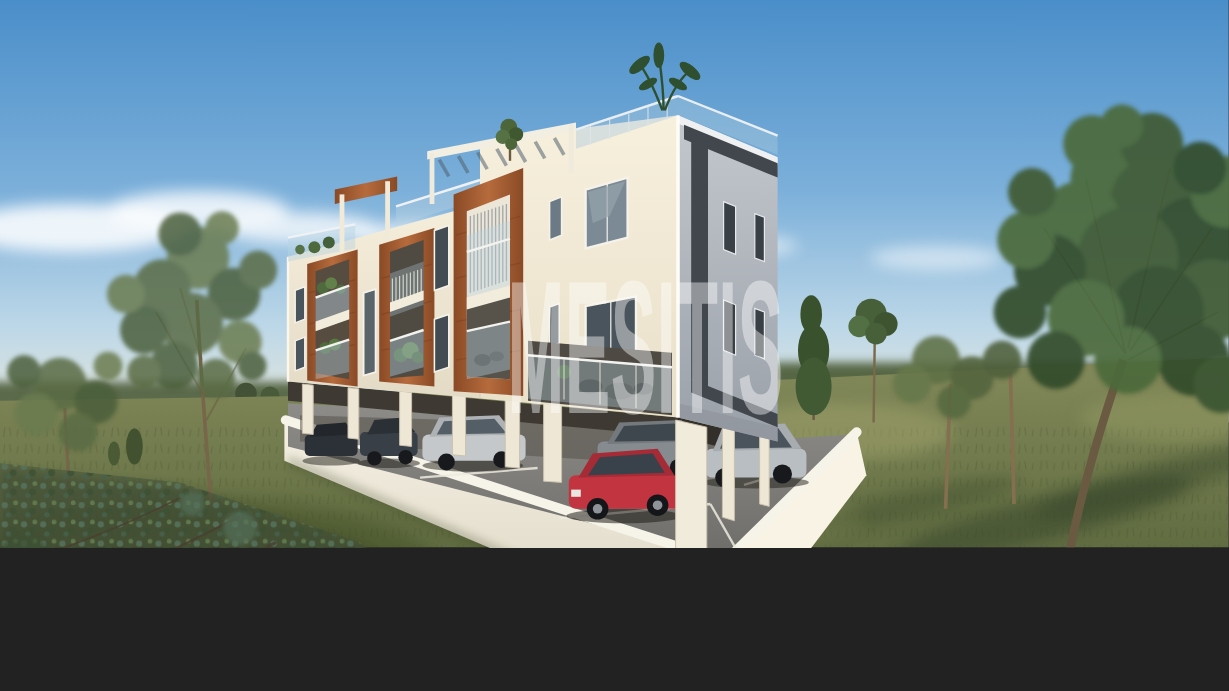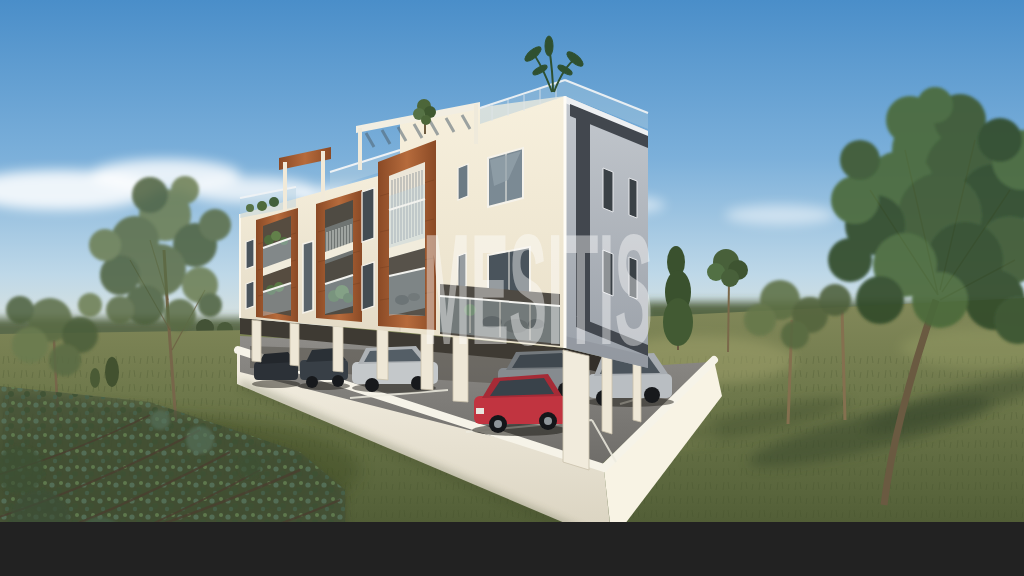--- a/index.html
+++ b/index.html
@@ -1,16 +1,16 @@
 <!DOCTYPE html>
 <html><head>
 <meta charset="utf-8">
 <style>
   html,body{margin:0;padding:0;background:#222;}
-  #stage{width:1024px;height:522px;position:relative;overflow:hidden;
+  #stage{width:1024px;height:456px;position:relative;overflow:hidden;
          font-family:"Liberation Sans",sans-serif;}
   svg{display:block;}
   .wm{font-family:"Liberation Sans","DejaVu Sans",sans-serif;font-weight:bold;
       letter-spacing:1px;}
 </style>
 </head>
 <body>
 
 <div id="stage">
 <svg width="1024" height="576" viewBox="0 0 1024 576" xmlns="http://www.w3.org/2000/svg">

